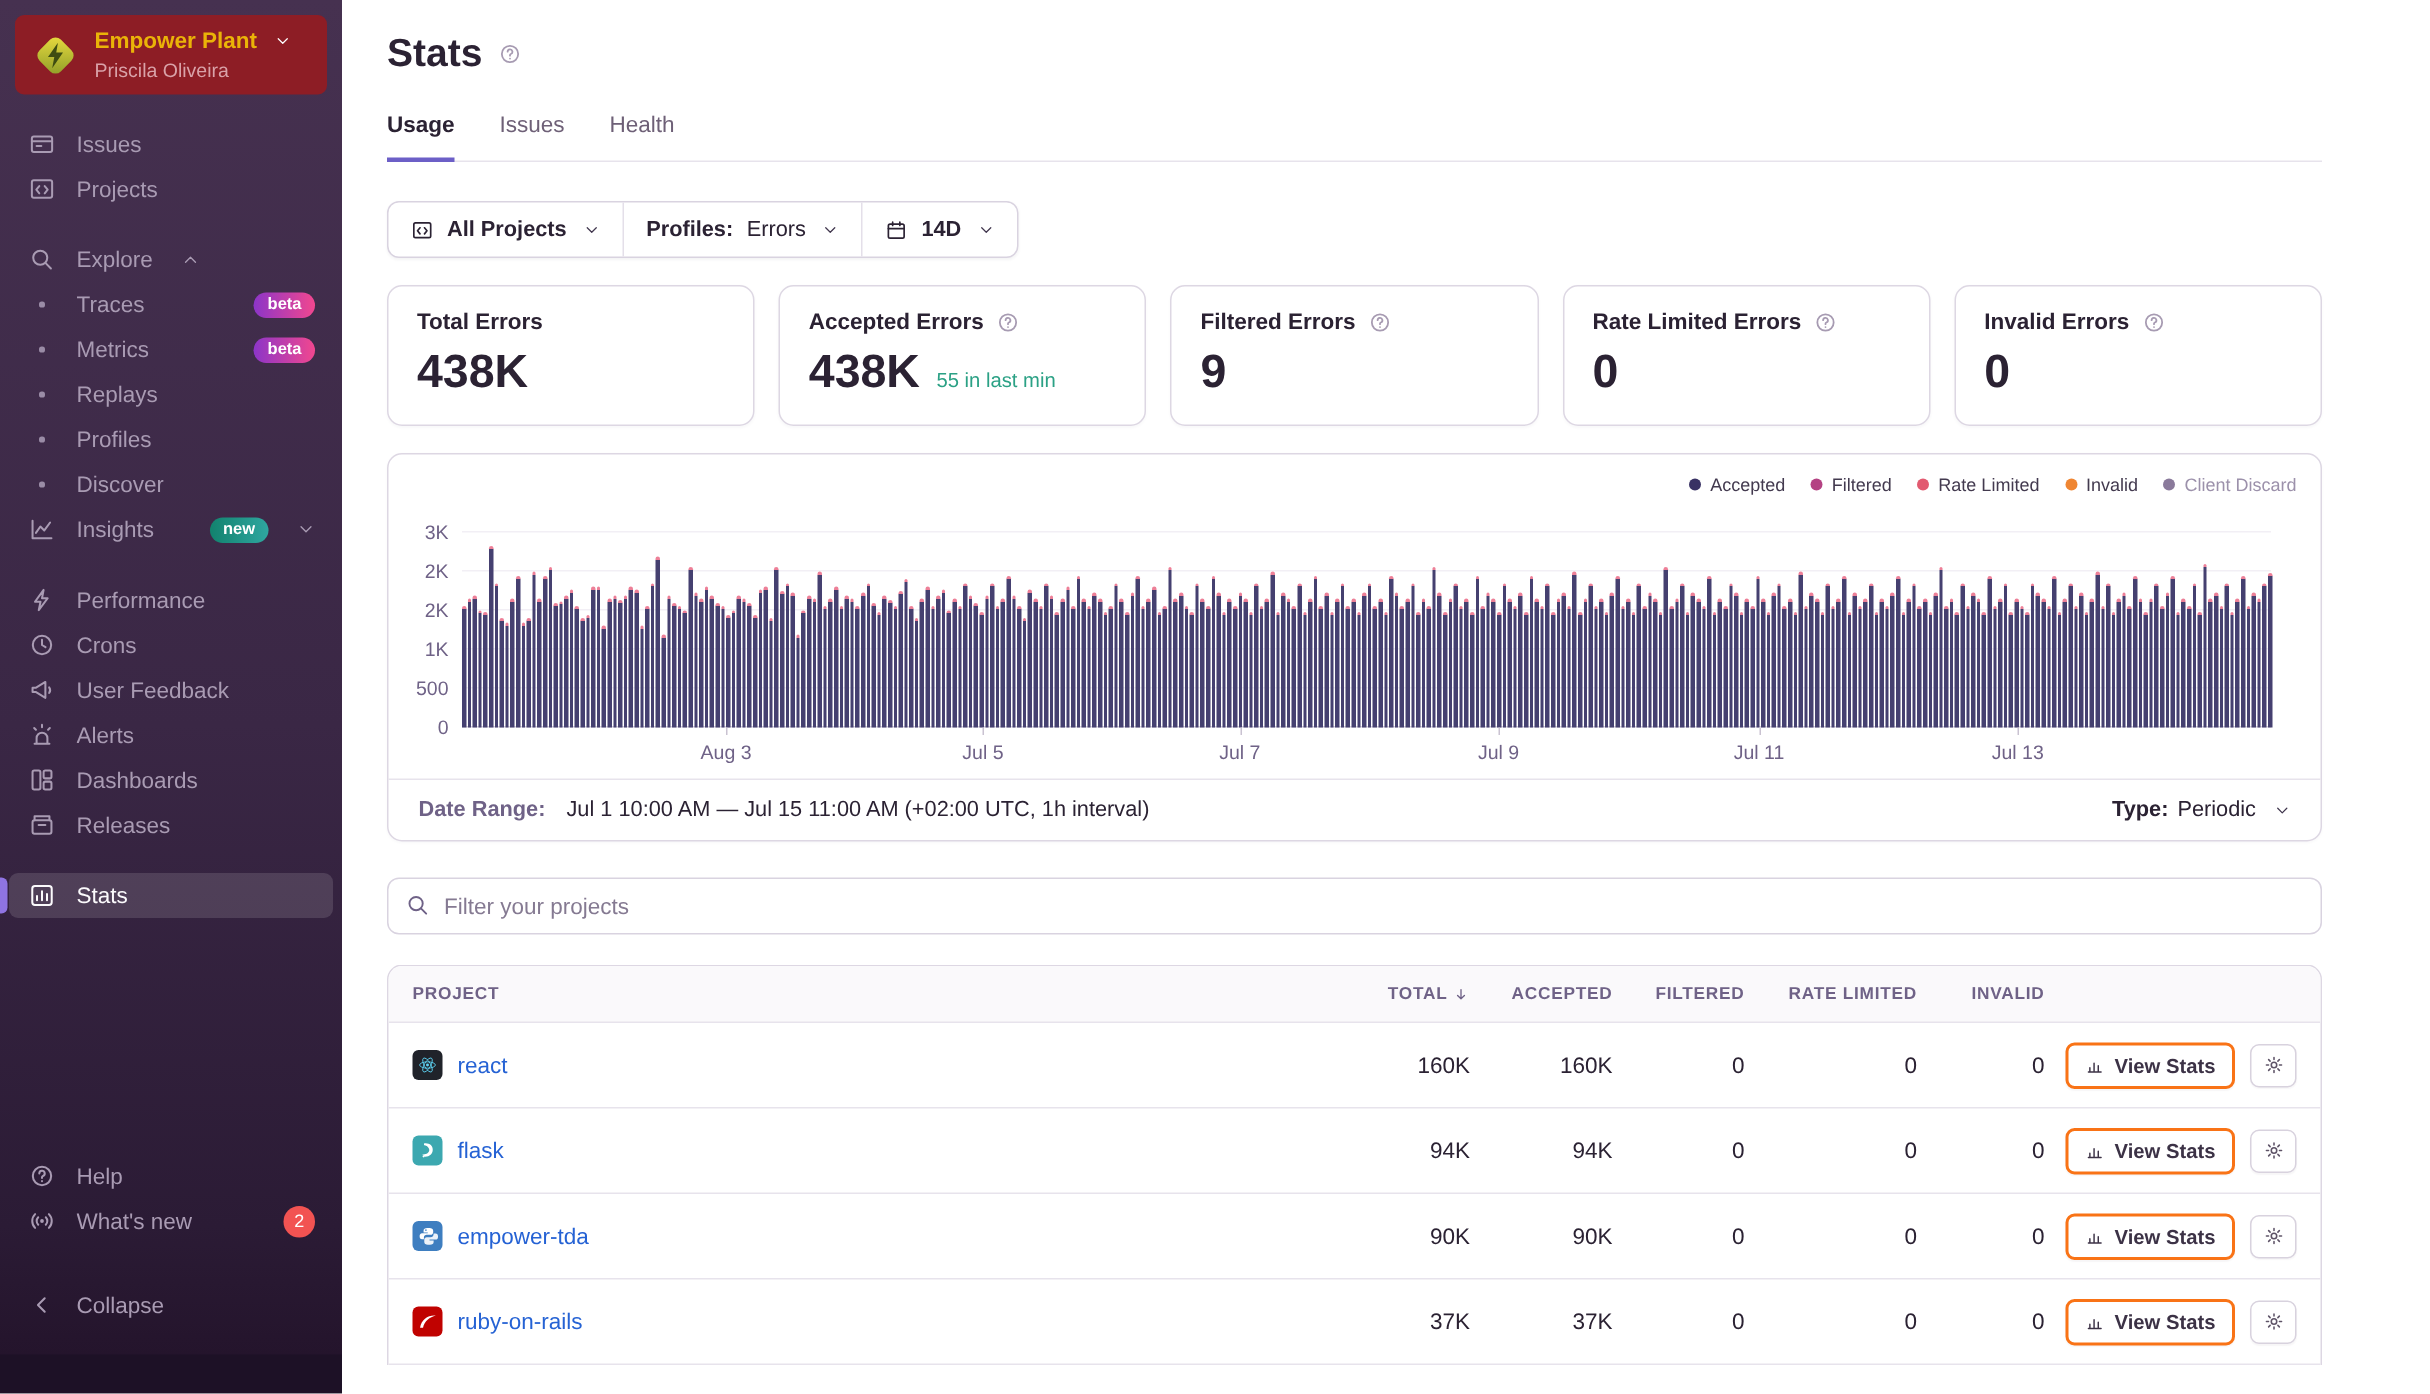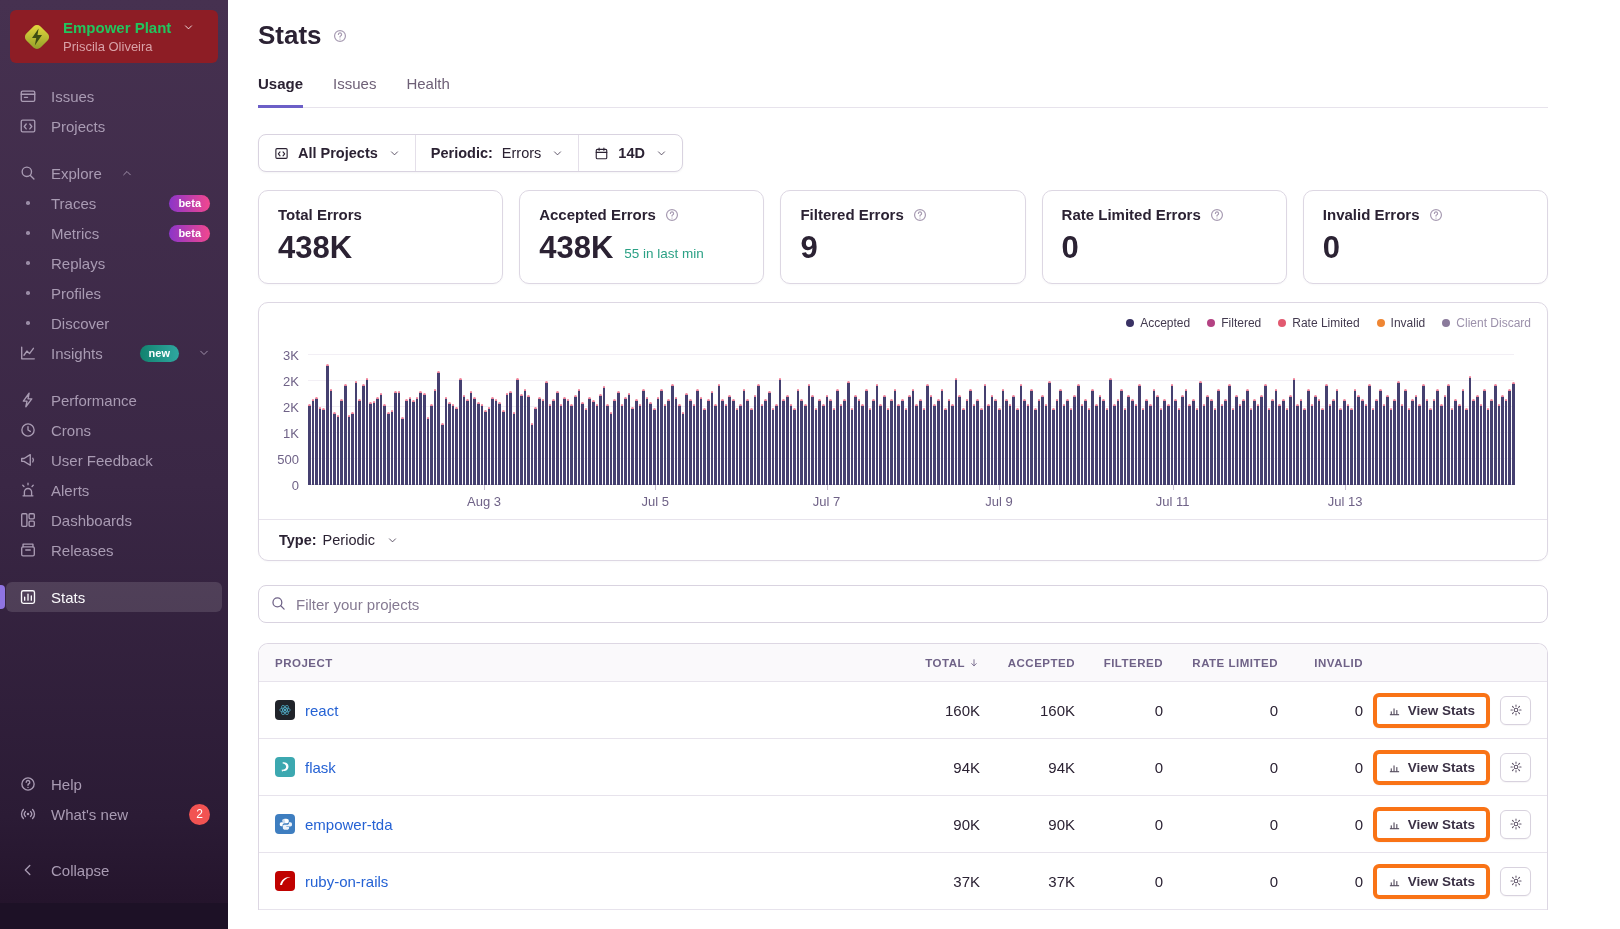--- a/index.html
+++ b/index.html
@@ -5,21 +5,21 @@
   *{box-sizing:border-box;margin:0;padding:0}
   html,body{width:1620px;height:929px;overflow:hidden}
   body{display:flex;font-family:"Liberation Sans","DejaVu Sans",sans-serif;background:#fff;color:#2B2233}
 
   
   .sidebar{width:228px;flex:none;display:flex;flex-direction:column;
     background:linear-gradient(180deg,#463150 0%,#3A2745 52%,#2B1B35 88%,#221229 100%);}
   .org{margin:10px 10px 4px;background:#8D1D25;border-radius:6px;display:flex;gap:10px;padding:9px 11px;align-items:center;cursor:pointer}
   .org-logo{width:32px;height:32px;flex:none;display:flex;align-items:center;justify-content:center}
   .org-text{min-width:0}
-  .org-name-row{display:flex;align-items:center;gap:6px;color:#22c55e;font-size:15px;font-weight:700;white-space:nowrap}
+  .org-name-row{display:flex;align-items:center;gap:6px;color:#eab308;font-size:15px;font-weight:700;white-space:nowrap}
   .org-name-row .nchev svg{width:11px;height:11px}
   .org-user{color:#D9A2A8;font-size:13px;margin-top:3px}
   nav{flex:none}
   .section{margin-top:17px}
   .section.first{margin-top:14px}
   .nav-item{position:relative;display:flex;align-items:center;gap:13px;height:30px;margin:0 6px;padding:0 12px;border-radius:6px;color:#A99BB3;font-size:15px;cursor:pointer;white-space:nowrap}
   .nav-item.active{background:rgba(255,255,255,.13);color:#FBFAFC}
   .indicator{position:absolute;left:-6px;top:3px;width:5px;height:24px;border-radius:0 4px 4px 0;background:#8F74E2}
   .nicon{width:20px;height:20px;flex:none;display:flex;align-items:center;justify-content:center}
   .nicon svg{width:18px;height:18px}
@@ -97,21 +97,21 @@
   .th.project{justify-content:flex-start}
   .th .sort{display:flex;color:#6F6287}
   .th .sort svg{width:12px;height:12px}
   .trow{height:57px;border-bottom:1px solid #E7E3EC;font-size:15px}
   .num{text-align:right;color:#2B2233}
   .proj{display:flex;gap:10px;align-items:center}
   .picon{width:20px;height:20px;border-radius:4px;flex:none;display:flex;align-items:center;justify-content:center}
   .picon svg{width:14px;height:14px}
   .plink{color:#2562D4;cursor:pointer}
   .actions{display:flex;justify-content:flex-end;gap:10px;align-items:center}
-  .btn-vs{display:inline-flex;align-items:center;gap:7px;border:4px solid #f97316;border-radius:6px;padding:6px 11px;font-size:13.5px;font-weight:700;color:#3C3246;background:#fff;cursor:pointer;box-shadow:0 1px 1px rgba(43,34,51,.04);white-space:nowrap}
+  .btn-vs{display:inline-flex;align-items:center;gap:7px;border:2px solid #f97316;border-radius:6px;padding:6px 11px;font-size:13.5px;font-weight:700;color:#3C3246;background:#fff;cursor:pointer;box-shadow:0 1px 1px rgba(43,34,51,.04);white-space:nowrap}
   .btn-vs svg{width:13px;height:13px}
   .btn-gear{width:31px;height:29px;border:1px solid #D8D2DE;border-radius:6px;display:flex;align-items:center;justify-content:center;color:#5F5468;background:#fff;cursor:pointer;box-shadow:0 1px 1px rgba(43,34,51,.04)}
   .btn-gear svg{width:14px;height:14px}
 </style>
 </head>
 <body>
 
 <aside class="sidebar">
   <div class="org">
     <div class="org-logo">
@@ -353,21 +353,21 @@
           </svg>
         </span>
       <span>All Projects</span>
       <span class="nchev">
           <svg viewBox="0 0 20 20" fill="none" stroke="currentColor" stroke-width="1.5" stroke-linecap="round" stroke-linejoin="round">
             <path d="m4.5 7 5.5 5.5L15.5 7"></path>
           </svg>
         </span>
     </div>
     <div class="fseg">
-      <span>Periodic:</span>
+      <span>Profiles:</span>
       <span class="val">Errors</span>
       <span class="nchev">
           <svg viewBox="0 0 20 20" fill="none" stroke="currentColor" stroke-width="1.5" stroke-linecap="round" stroke-linejoin="round">
             <path d="m4.5 7 5.5 5.5L15.5 7"></path>
           </svg>
         </span>
     </div>
     <div class="fseg">
       <span style="display:flex">
           <svg viewBox="0 0 20 20" fill="none" stroke="currentColor" stroke-width="1.5" stroke-linecap="round" stroke-linejoin="round">
@@ -841,20 +841,24 @@
           <div class="xlabel" style="left: 43%;">Jul 7</div>
           <div class="tick" style="left: 57.3%;"></div>
           <div class="xlabel" style="left: 57.3%;">Jul 9</div>
           <div class="tick" style="left: 71.7%;"></div>
           <div class="xlabel" style="left: 71.7%;">Jul 11</div>
           <div class="tick" style="left: 86%;"></div>
           <div class="xlabel" style="left: 86%;">Jul 13</div>
         </div>
     </div>
     <div class="chart-footer">
+      <div>
+        <span class="dr-label">Date Range:</span>
+        <span class="dr-value">Jul 1 10:00 AM — Jul 15 11:00 AM (+02:00 UTC, 1h interval)</span>
+      </div>
       <div class="type-wrap">
         <span class="type-label">Type:</span>
         <span>Periodic</span>
         <span class="nchev">
             <svg viewBox="0 0 20 20" fill="none" stroke="currentColor" stroke-width="1.5" stroke-linecap="round" stroke-linejoin="round">
               <path d="m4.5 7 5.5 5.5L15.5 7"></path>
             </svg>
           </span>
       </div>
     </div>

